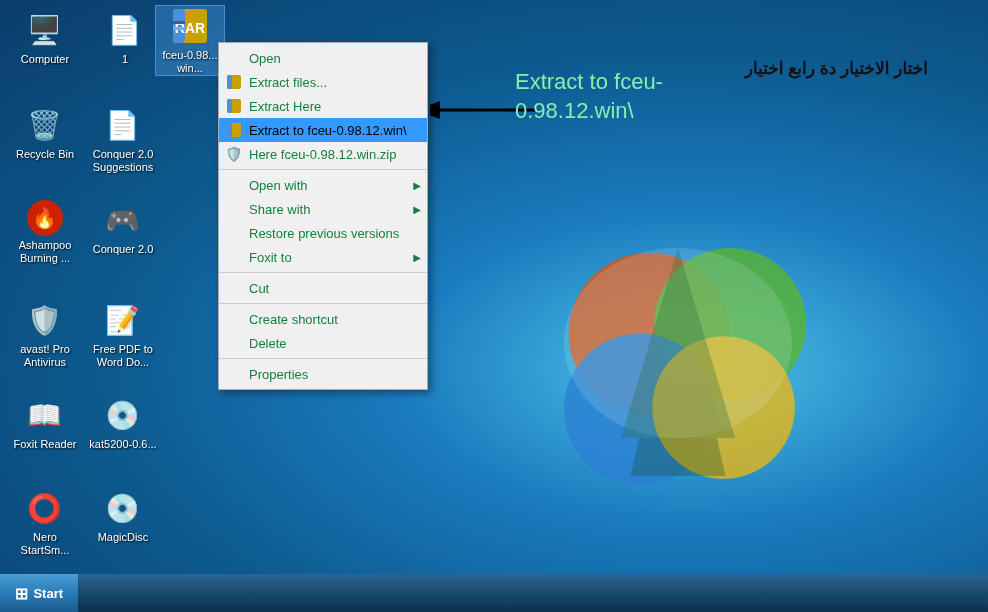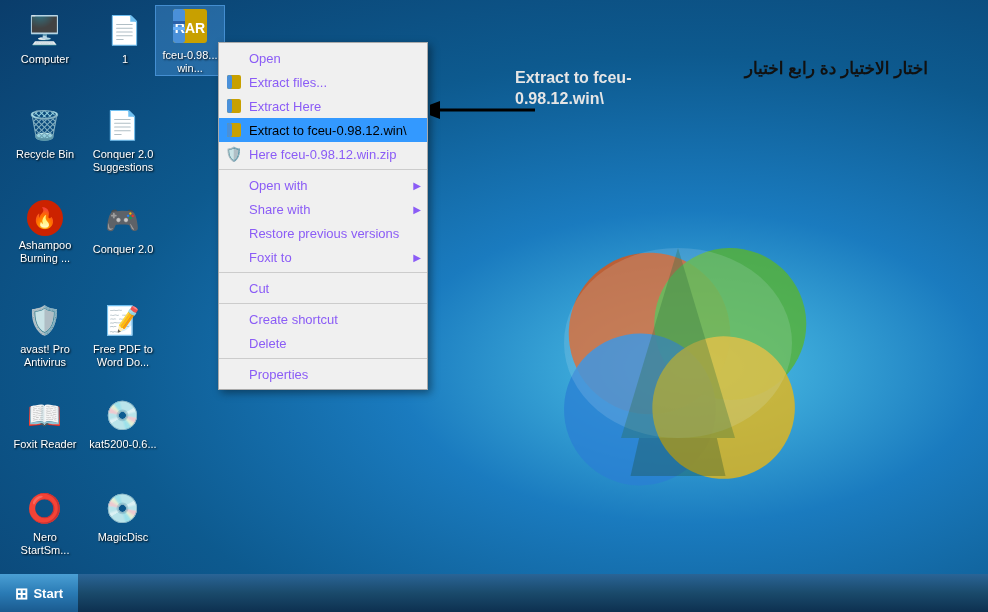--- a/index.html
+++ b/index.html
@@ -81,21 +81,21 @@
       z-index: 100;
       padding: 3px 0;
     }
 
     .menu-item {
       display: flex;
       align-items: center;
       padding: 4px 8px 4px 30px;
       cursor: pointer;
       position: relative;
-      color: #8b5cf6;
+      color: #15803d;
       font-size: 13px;
       min-height: 24px;
     }
 
     .menu-item.has-sub::after {
       content: '▶';
       position: absolute;
       right: 6px;
       font-size: 10px;
     }
@@ -337,21 +337,21 @@
     <svg width="110" height="30" viewBox="0 0 110 30">
       <defs>
         <marker id="arrowhead" markerWidth="8" markerHeight="6" refX="0" refY="3" orient="auto">
           <polygon points="0 0, 8 3, 0 6" fill="black"></polygon>
         </marker>
       </defs>
       <line x1="105" y1="15" x2="10" y2="15" stroke="black" stroke-width="3" marker-end="url(#arrowhead)"></line>
     </svg>
   </div>
 
-  <div style="position:absolute;top:68px;left:515px;z-index:200;color:#e5e5e5;font-size:16px;font-weight:bold;line-height:1.3;">
+  <div style="position:absolute;top:68px;left:515px;z-index:200;color:#86efac;font-size:22px;font-weight:normal;line-height:1.3;">
     <span>Extract to fceu-<br>0.98.12.win\</span>
   </div>
 
   <div style="position:absolute;top:58px;right:60px;z-index:200;color:#111;font-size:17px;font-weight:bold;direction:rtl;text-align:center;">
     <span>اختار الاختيار دة رابع اختيار</span>
   </div>
 
   <div class="taskbar">
     <button class="start-button">
       <span style="font-size:16px;">⊞</span>

